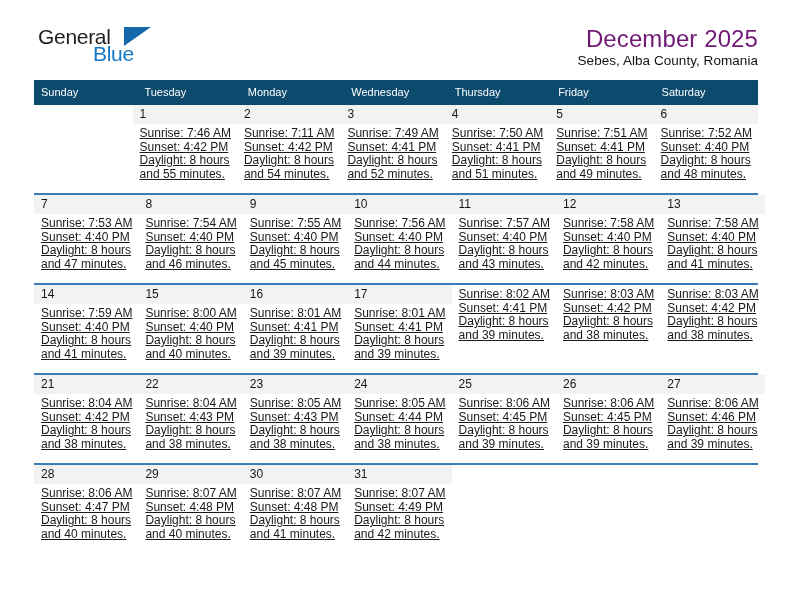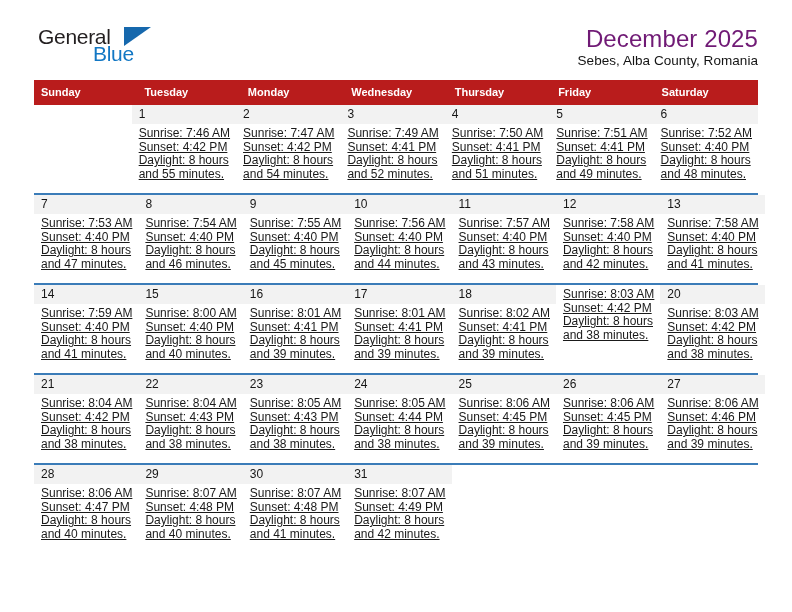--- a/index.html
+++ b/index.html
@@ -89,22 +89,21 @@
 
   
   .calendar {
     margin-top: 8px;
     width: 724px;
   }
 
   .weekdays {
     display: grid;
     grid-template-columns: repeat(7, 1fr);
-    background: #b91c1c;
-    font-weight: bold;
+    background: #0c4a6e;
   }
   .weekday {
     font-size: 11px;
     color: #ffffff;
     padding: 6px 0 7px 7px;
     line-height: 1.1;
   }
 
   .week {
     display: grid;
@@ -187,21 +186,21 @@
             <div class="day-info">
               <div>Sunrise: 7:46 AM</div>
               <div>Sunset: 4:42 PM</div>
               <div>Daylight: 8 hours</div>
               <div>and 55 minutes.</div>
             </div>
           </div>
           <div class="day">
             <div class="day-num">2</div>
             <div class="day-info">
-              <div>Sunrise: 7:47 AM</div>
+              <div>Sunrise: 7:11 AM</div>
               <div>Sunset: 4:42 PM</div>
               <div>Daylight: 8 hours</div>
               <div>and 54 minutes.</div>
             </div>
           </div>
           <div class="day">
             <div class="day-num">3</div>
             <div class="day-info">
               <div>Sunrise: 7:49 AM</div>
               <div>Sunset: 4:41 PM</div>
@@ -333,38 +332,36 @@
           <div class="day">
             <div class="day-num">17</div>
             <div class="day-info">
               <div>Sunrise: 8:01 AM</div>
               <div>Sunset: 4:41 PM</div>
               <div>Daylight: 8 hours</div>
               <div>and 39 minutes.</div>
             </div>
           </div>
           <div class="day">
-            <div class="day-num">18</div>
             <div class="day-info">
               <div>Sunrise: 8:02 AM</div>
               <div>Sunset: 4:41 PM</div>
               <div>Daylight: 8 hours</div>
               <div>and 39 minutes.</div>
             </div>
           </div>
           <div class="day">
             <div class="day-info">
               <div>Sunrise: 8:03 AM</div>
               <div>Sunset: 4:42 PM</div>
               <div>Daylight: 8 hours</div>
               <div>and 38 minutes.</div>
             </div>
           </div>
           <div class="day">
-            <div class="day-num">20</div>
             <div class="day-info">
               <div>Sunrise: 8:03 AM</div>
               <div>Sunset: 4:42 PM</div>
               <div>Daylight: 8 hours</div>
               <div>and 38 minutes.</div>
             </div>
           </div>
         </div>
         <div class="week">
           <div class="day">

